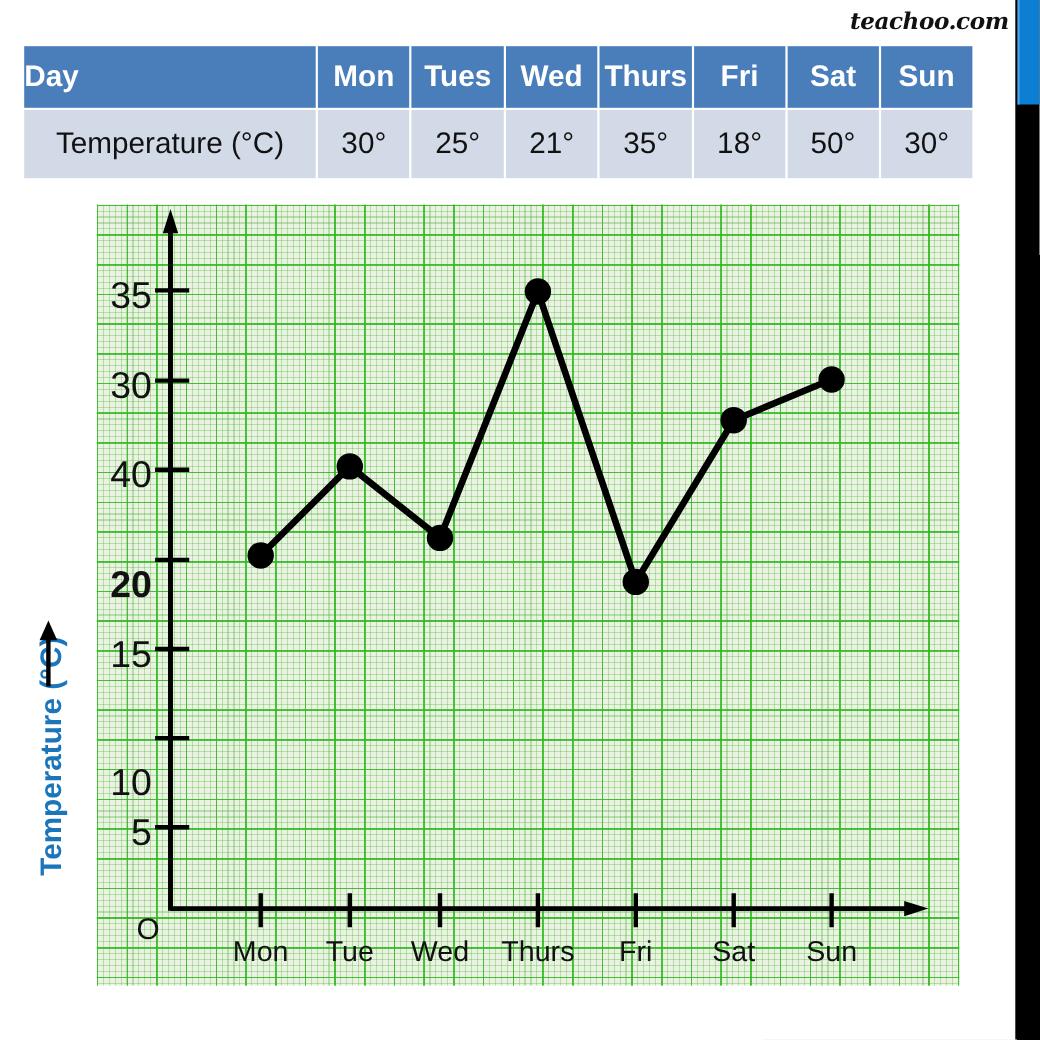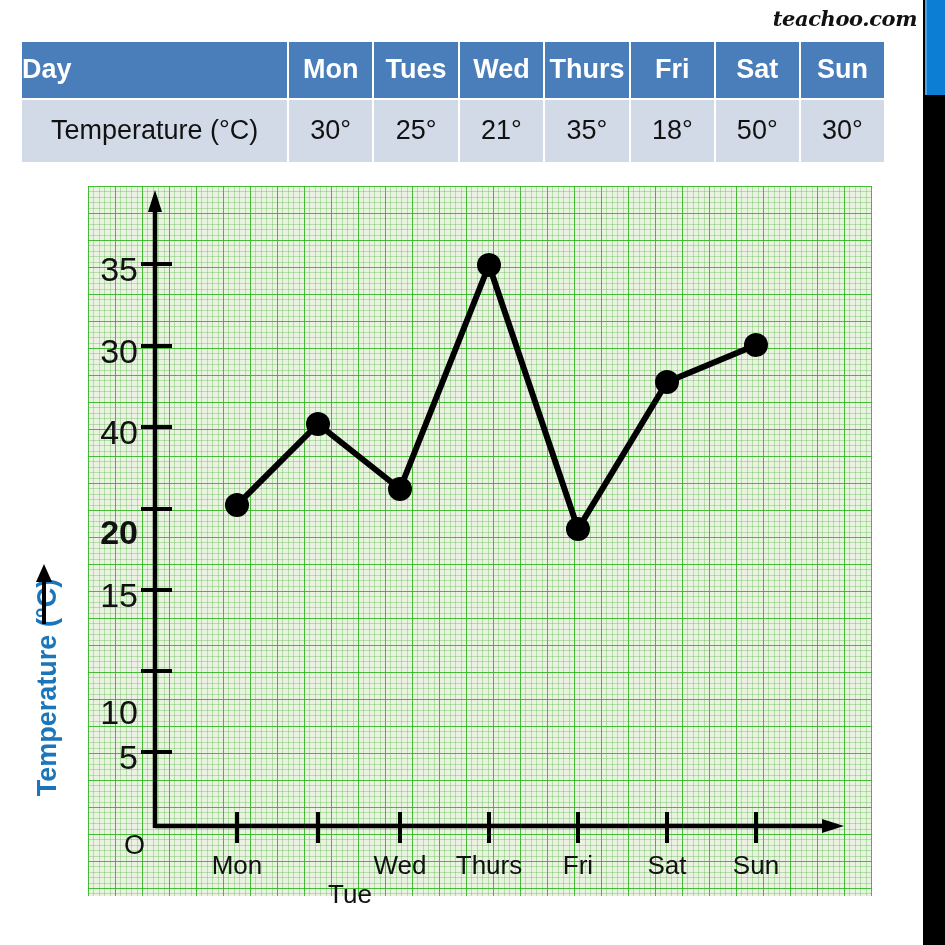--- a/index.html
+++ b/index.html
@@ -173,21 +173,21 @@
   <div class="axis-val" style="left:92px;top:150px;">30</div>
   <div class="axis-val" style="left:92px;top:231px;">40</div>
   <div class="axis-val" style="left:92px;top:331px;font-weight:bold;">20</div>
   <div class="axis-val" style="left:92px;top:394px;">15</div>
   <div class="axis-val" style="left:92px;top:475px;margin-top:36px;">10</div>
   <div class="axis-val" style="left:92px;top:556px;">5</div>
 
   <div id="origin-label" style="top:648px;">O</div>
 
   <div class="x-cat" style="left:182px;top:668px;">Mon</div>
-  <div class="x-cat" style="left:263px;top:697px;padding-left:32px;">Tue</div>
+  <div class="x-cat" style="left:263px;top:668px;">Tue</div>
   <div class="x-cat" style="left:345px;top:668px;">Wed</div>
   <div class="x-cat" style="left:434px;top:668px;">Thurs</div>
   <div class="x-cat" style="left:523px;top:668px;">Fri</div>
   <div class="x-cat" style="left:612px;top:668px;">Sat</div>
   <div class="x-cat" style="left:701px;top:668px;">Sun</div>
 
   <div id="y-axis-title">Temperature (°C)</div>
   <svg id="y-axis-arrow" viewBox="0 0 36 64">
     <line x1="18" y1="62" x2="18" y2="14" stroke="#000" stroke-width="4"></line>
     <polygon points="18,2 10,20 26,20" fill="#000"></polygon>

